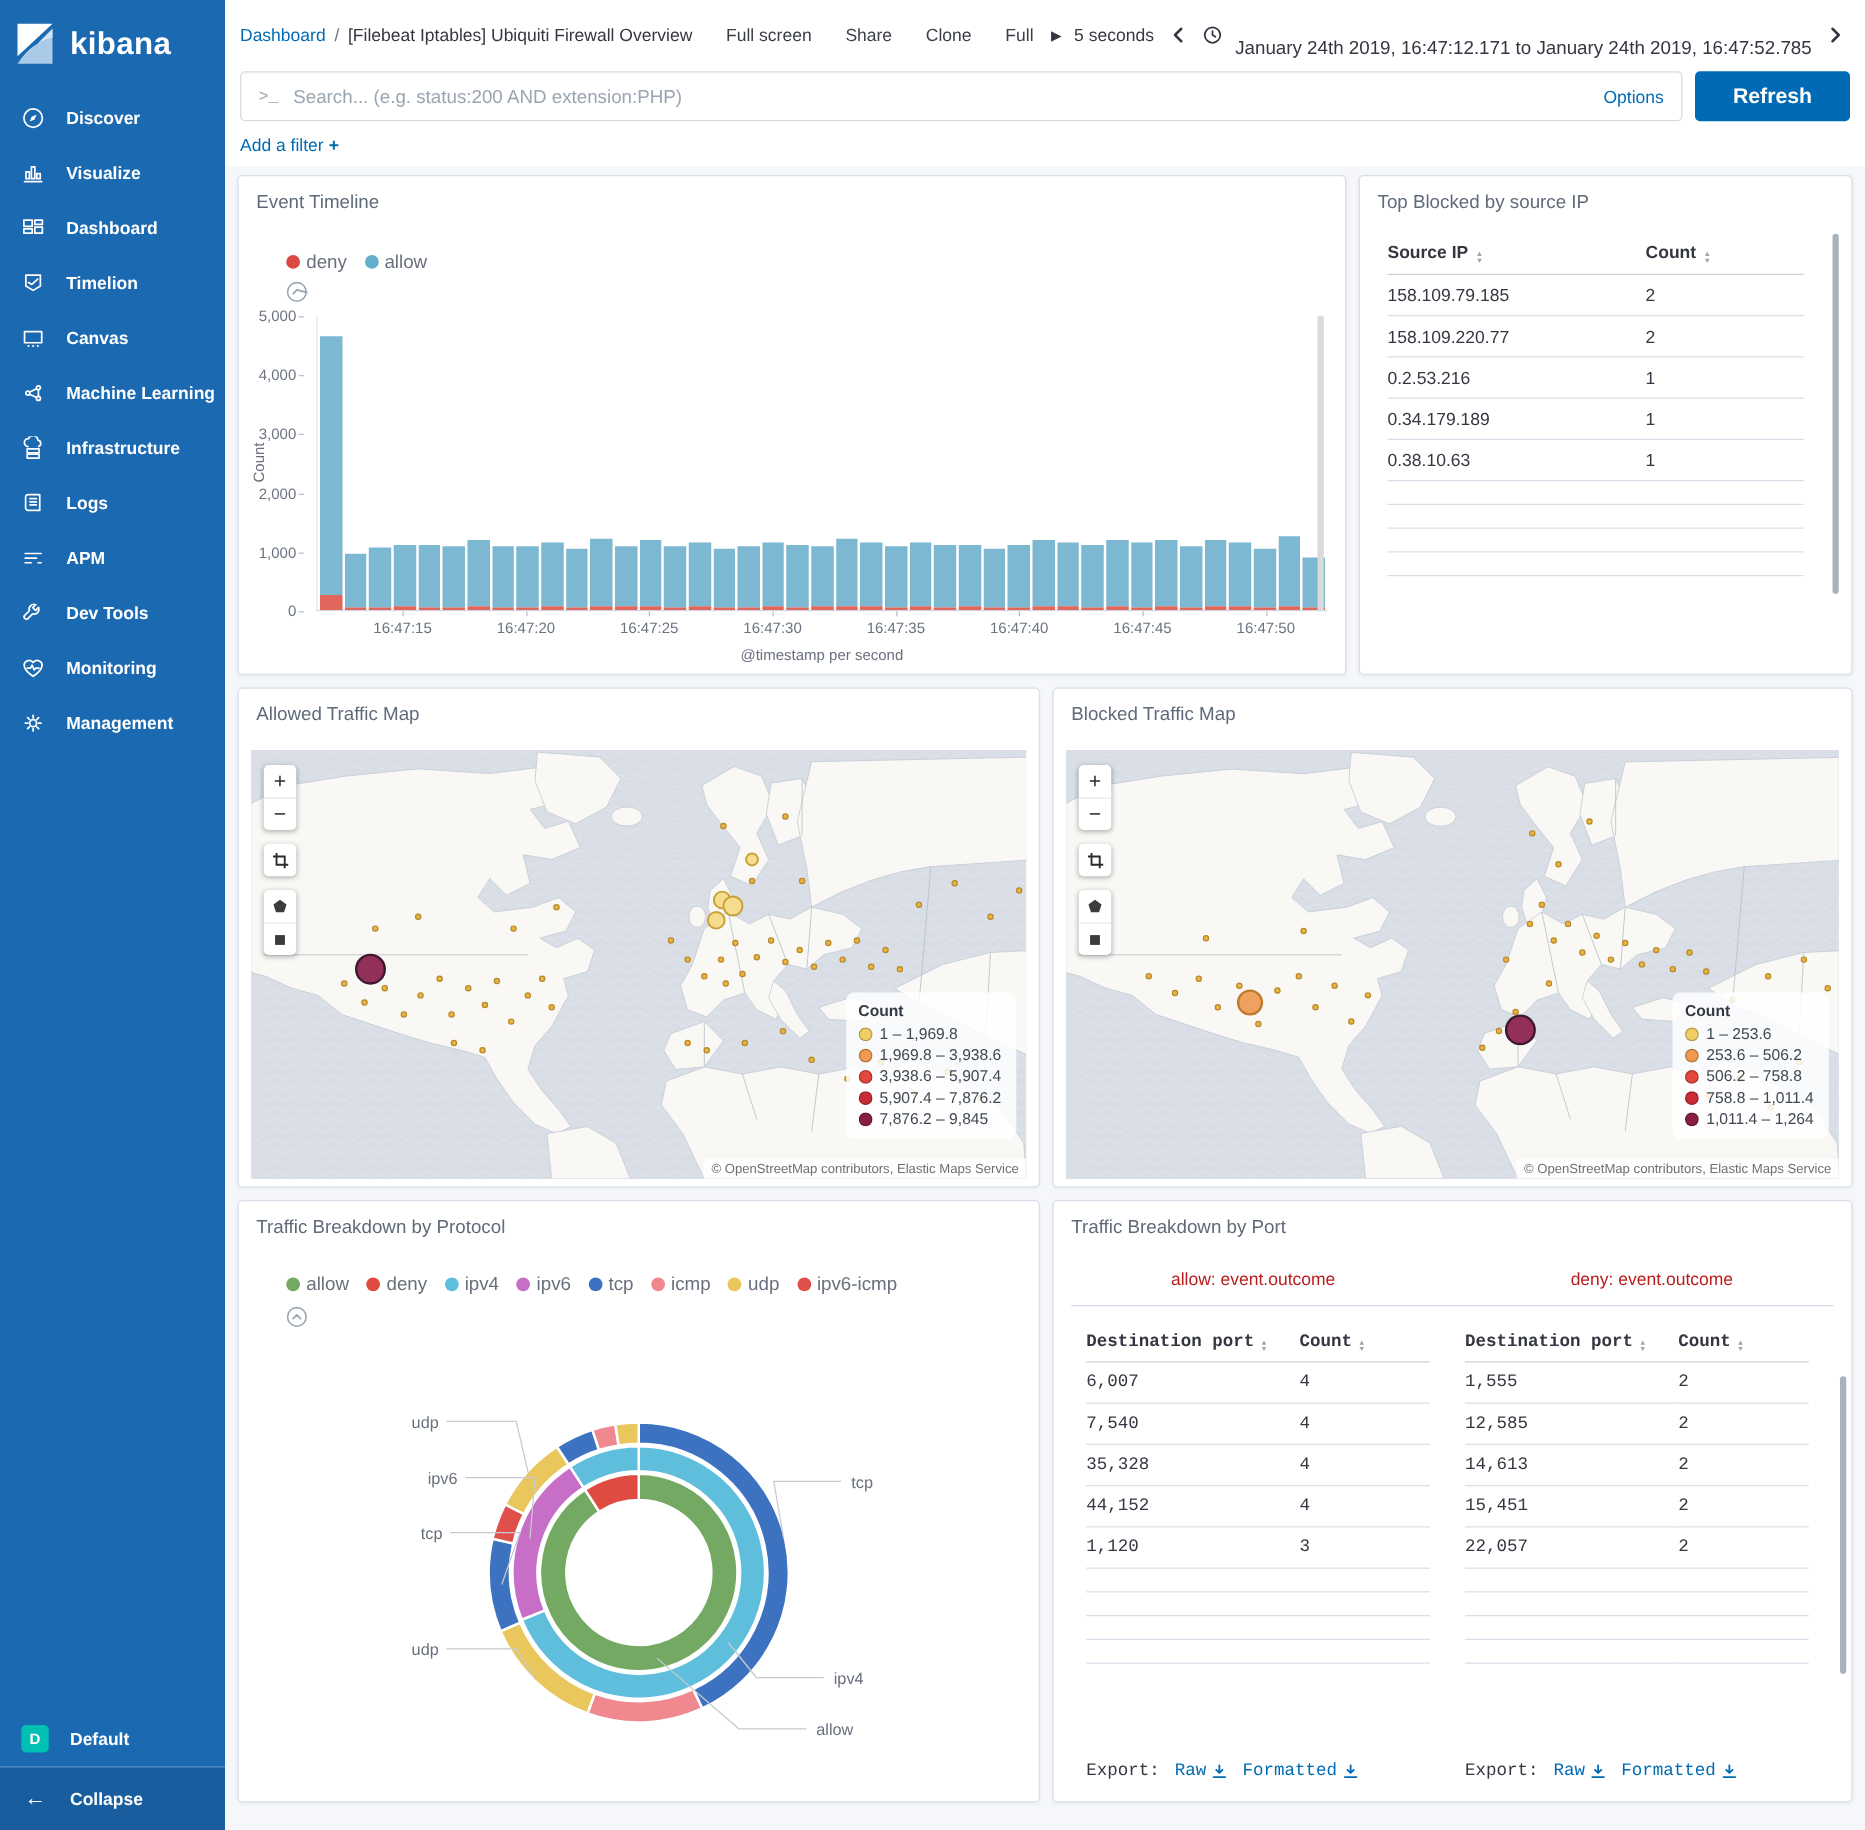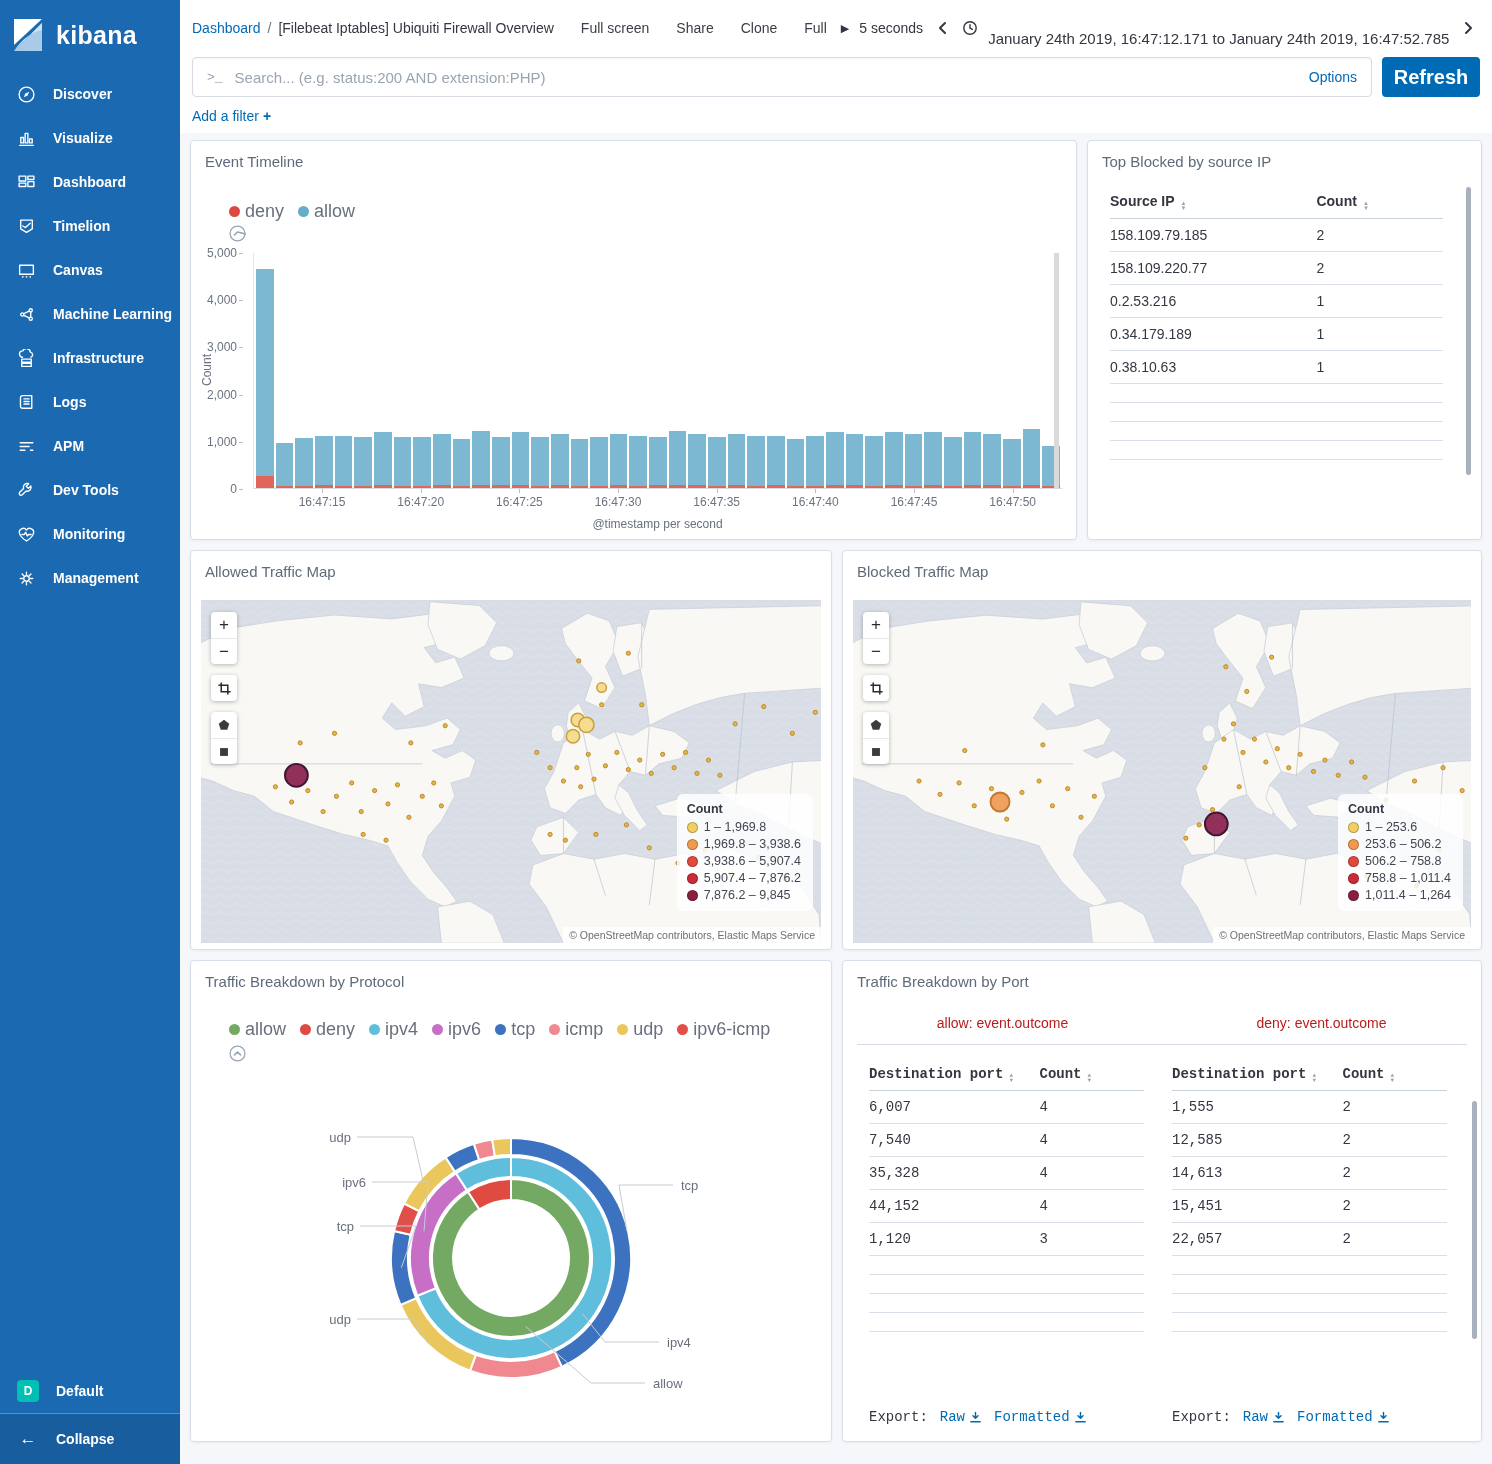--- a/index.html
+++ b/index.html
@@ -38,37 +38,37 @@
   .chev svg { width:11px; height:14px; stroke:#343741; stroke-width:2; fill:none; stroke-linecap:round; stroke-linejoin:round; }
   .clock-icon { display:flex; }
   .time-range { font-size:15px; cursor:pointer;margin-top:21px; }
   .row-search { display:flex; align-items:center; padding:5px 12px 0 12px; gap:10px; }
   .search-box { flex:1; height:40px; border:1px solid #D6DBE4; border-radius:4px; background:#fff;
     display:flex; align-items:center; padding:0 14px; box-shadow:inset 0 1px 2px rgba(0,0,0,0.04); }
   .search-prompt { font-family:"Liberation Mono","DejaVu Sans Mono",monospace; color:#98A2B3; font-size:13px; margin-right:12px; }
   .search-input { flex:1; border:none; outline:none; font-size:15px; color:#343741; font-family:inherit; }
   .search-input::placeholder { color:#9AA5B1; }
   .options-link { color:#006BB4; font-size:14px; cursor:pointer; }
-  .refresh-btn { width:98px; height:40px; background:#006BB4; border:none; border-radius:4px;
-    color:#fff; font-size:20px; font-weight:600; font-family:inherit; cursor:pointer; }
+  .refresh-btn { width:124px; height:40px; background:#006BB4; border:none; border-radius:4px;
+    color:#fff; font-size:17px; font-weight:600; font-family:inherit; cursor:pointer; }
   .row-filter { padding:11px 12px 9px; font-size:14px; }
   .add-filter { color:#006BB4; cursor:pointer; }
   .plus { font-weight:700; margin-left:4px; }
 
   
   .dash { flex:1; background:#F5F7FA; padding:7px 10px 22px; display:flex; flex-direction:column; gap:10px; overflow:hidden; }
   .dashrow { display:flex; gap:10px; }
   .r1,.r2 { height:410px; } .r3 { height:494px; }
   .panel { background:#fff; border:1px solid #D9DFE8; border-radius:4px; position:relative;
     box-shadow:0 1px 3px rgba(30,40,60,0.05); }
   .w-tl { width:887px; } .w-map1 { width:642px; } .grow { flex:1; min-width:0; }
   .p-title { position:absolute; top:12px; left:14px; font-size:15px; color:#5F6B7A; z-index:3; }
 
   
-  .vis-legend { position:absolute; display:flex; align-items:flex-start; gap:14px; font-size:18px; color:#69707D; flex-wrap:wrap; z-index:2; }
+  .vis-legend { position:absolute; display:flex; align-items:flex-start; gap:14px; font-size:15px; color:#69707D; flex-wrap:wrap; z-index:2; }
   .leg-item { display:flex; align-items:center; gap:5px; cursor:pointer; }
   .leg-dot { width:11px; height:11px; border-radius:50%; }
   .caret-circle { position:absolute; z-index:2; cursor:pointer; display:flex; }
 
   
   .tl-legend { top:60px; left:38px; }
   .tl-caret { top:84px; left:38px; }
   .tl-ylab { position:absolute; left:-14px; top:222px; transform:rotate(-90deg); font-size:12px; color:#69707D; width:60px; text-align:center; }
   .tl-yaxis { position:absolute; left:0; top:112px; width:56px; height:236px; }
   .tl-ylabel { position:absolute; right:10px; font-size:12px; color:#6A7380; }

